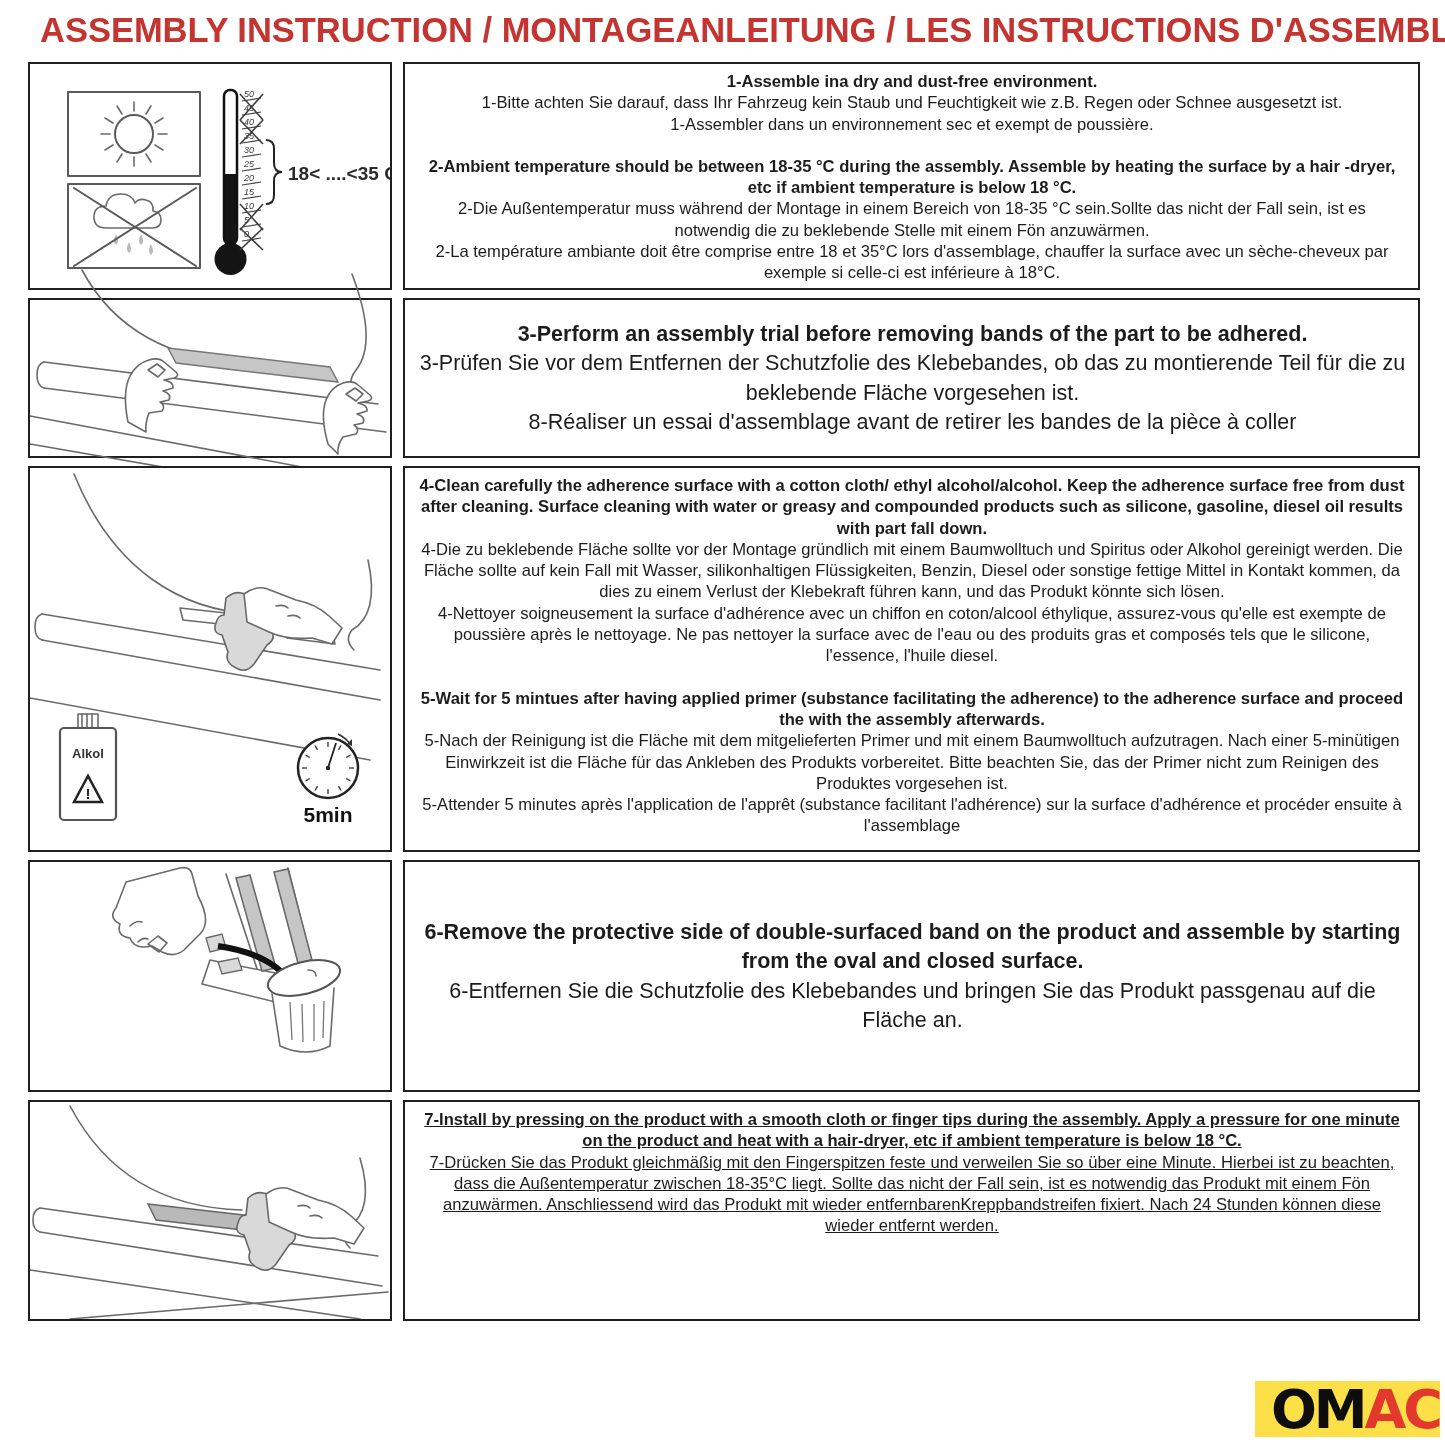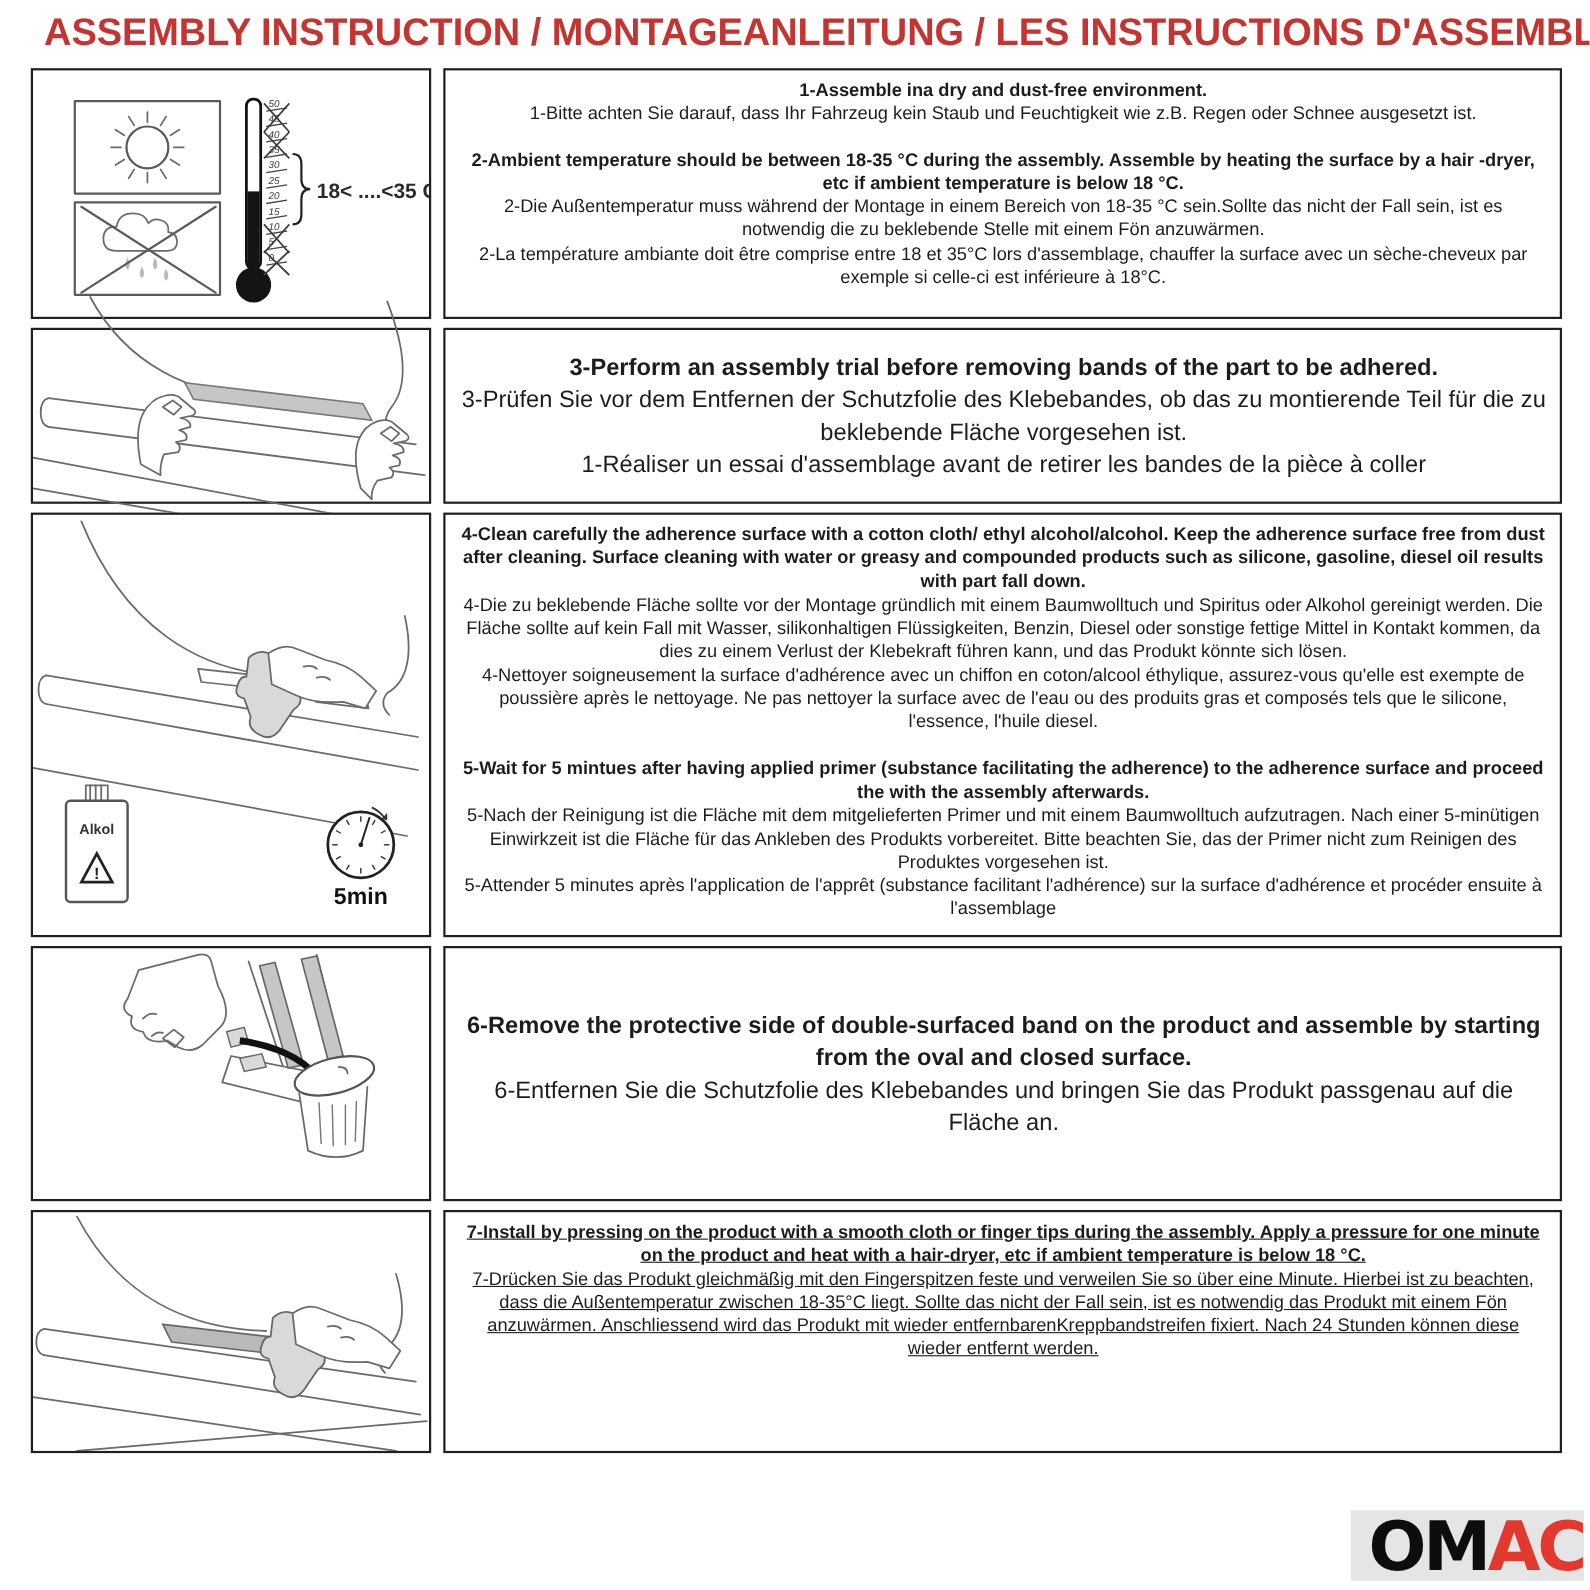--- a/index.html
+++ b/index.html
@@ -39,23 +39,23 @@
   .ln-t{stroke:#6a6a6a;stroke-width:1.6;fill:none;stroke-linecap:round;stroke-linejoin:round;}
   .wh{fill:#ffffff;}
   .gry{fill:#c6c6c6;}
   .gry2{fill:#d9d9d9;}
   .blk{fill:#141414;}
   .tick-num{font-size:9px;fill:#3a3a3a;font-style:italic;}
   .fig-label{font-size:19px;fill:#2a2a2a;font-weight:bold;}
   .sm-label{font-size:13px;fill:#333;font-weight:bold;}
   .big-label{font-size:21px;fill:#111;font-weight:bold;}
   .logo{
-    position:absolute;right:5px;bottom:8px;background:#e5e5e5;
+    position:absolute;right:5px;bottom:8px;background:#fde047;
     padding:2px 0 0 16px;line-height:1;white-space:nowrap;
-    font-family:"DejaVu Sans", sans-serif;font-weight:bold;font-size:62px;letter-spacing:-3px;
+    font-family:"DejaVu Sans", sans-serif;font-weight:bold;font-size:54px;letter-spacing:-3px;
   }
   .logo .lb{color:#0d0d0d;}
   .logo .lr{color:#e2382d;}
 </style>
 </head>
 <body>
 
 <div class="page">
 
   <h1 class="title">ASSEMBLY INSTRUCTION / MONTAGEANLEITUNG / LES INSTRUCTIONS D'ASSEMBLAGE</h1>
@@ -134,20 +134,21 @@
                 <line x1="233" y1="164" x2="210" y2="186"></line>
             </g>
             <path d="M236,76 q8,0 8,9 v14 q0,9 8,9 q-8,0 -8,9 v14 q0,9 -8,9" stroke="#222" stroke-width="2" fill="none"></path>
             <text x="258" y="116" class="fig-label">18&lt; ....&lt;35 C</text>
           </g>
         </svg>
       </div>
       <div class="text-box small">
         <p class="b">1-Assemble ina dry and dust-free environment.</p>
         <p>1-Bitte achten Sie darauf, dass Ihr Fahrzeug kein Staub und Feuchtigkeit wie z.B. Regen oder Schnee ausgesetzt ist.</p>
+        <p>1-Assembler dans un environnement sec et exempt de poussière.</p>
         <p class="b gap">2-Ambient temperature should be between 18-35 °C  during the assembly. Assemble by heating the surface by a hair -dryer, etc if ambient temperature is below 18 °C.</p>
         <p>2-Die Außentemperatur muss während der Montage in einem Bereich von 18-35 °C  sein.Sollte das nicht der Fall sein, ist es notwendig die zu beklebende Stelle mit einem Fön anzuwärmen.</p>
         <p>2-La température ambiante doit être comprise entre 18 et 35°C lors d'assemblage, chauffer la surface avec un sèche-cheveux par exemple si celle-ci est inférieure à 18°C.</p>
       </div>
     </div>
 
     <div class="row h2-row">
       <div class="figure-box">
         <svg width="360" height="224" viewBox="0 0 360 224">
           <g>
@@ -166,21 +167,21 @@
           </g>
           <g>
             <path d="M298,178 q-8,-28 -2,-44 q5,-13 17,-17 q10,-3 15,2 l12,10 q4,4 -2,6 l-10,2 q10,2 9,8 l-10,3 q9,3 6,9 l-9,2 q6,4 2,9 l-13,3 q-6,8 -5,17 z" class="wh ln-t"></path>
             <path d="M316,128 l9,-6 l8,6 l-7,7 z" class="ln-t"></path>
           </g>
         </svg>
       </div>
       <div class="text-box large">
         <p class="b">3-Perform an assembly trial before removing bands of the part to be adhered.</p>
         <p>3-Prüfen Sie vor dem Entfernen der Schutzfolie des Klebebandes, ob das zu montierende Teil für die zu beklebende Fläche vorgesehen ist.</p>
-        <p>1-Réaliser un essai d'assemblage avant de retirer les bandes de la pièce à coller</p>
+        <p>8-Réaliser un essai d'assemblage avant de retirer les bandes de la pièce à coller</p>
       </div>
     </div>
 
     <div class="row h3-row">
       <div class="figure-box">
         <svg width="360" height="382" viewBox="0 0 360 382">
           <g>
             <path d="M44,6 C82,100 150,144 228,146" class="ln-t"></path>
             <path d="M338,92 C346,128 340,152 322,162 q-8,10 2,20" class="ln-t"></path>
             <path d="M12,146 q-7,2 -7,13 q0,11 7,13" class="ln-t"></path>

